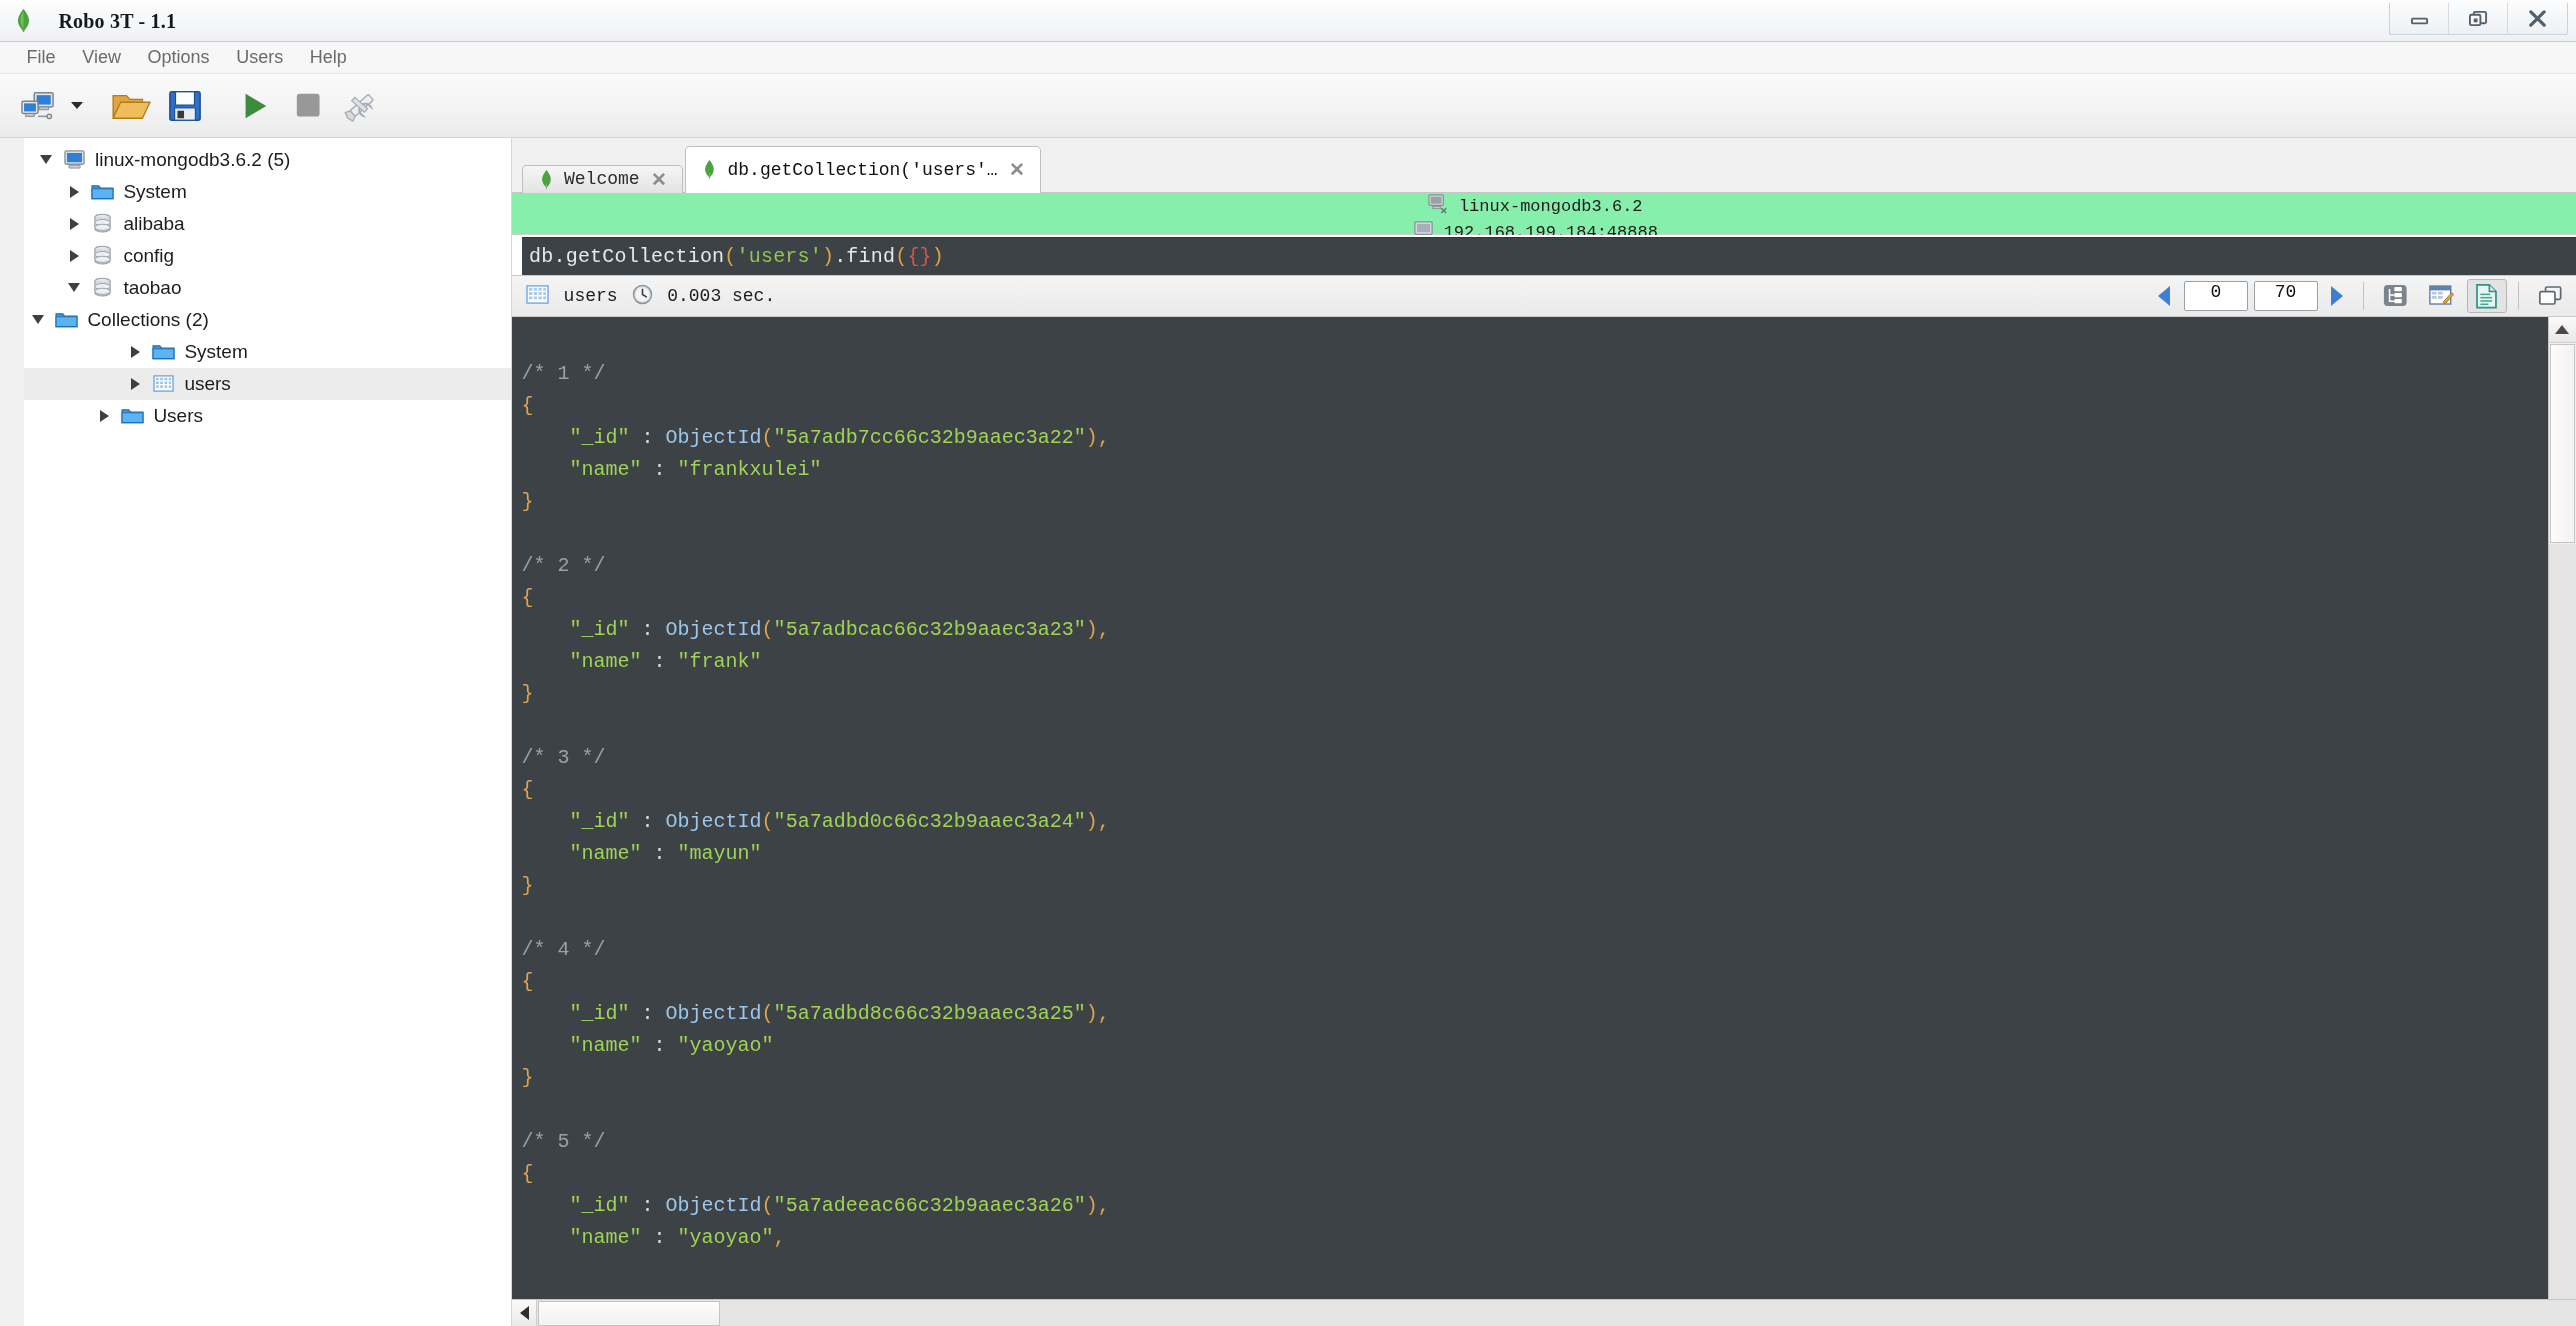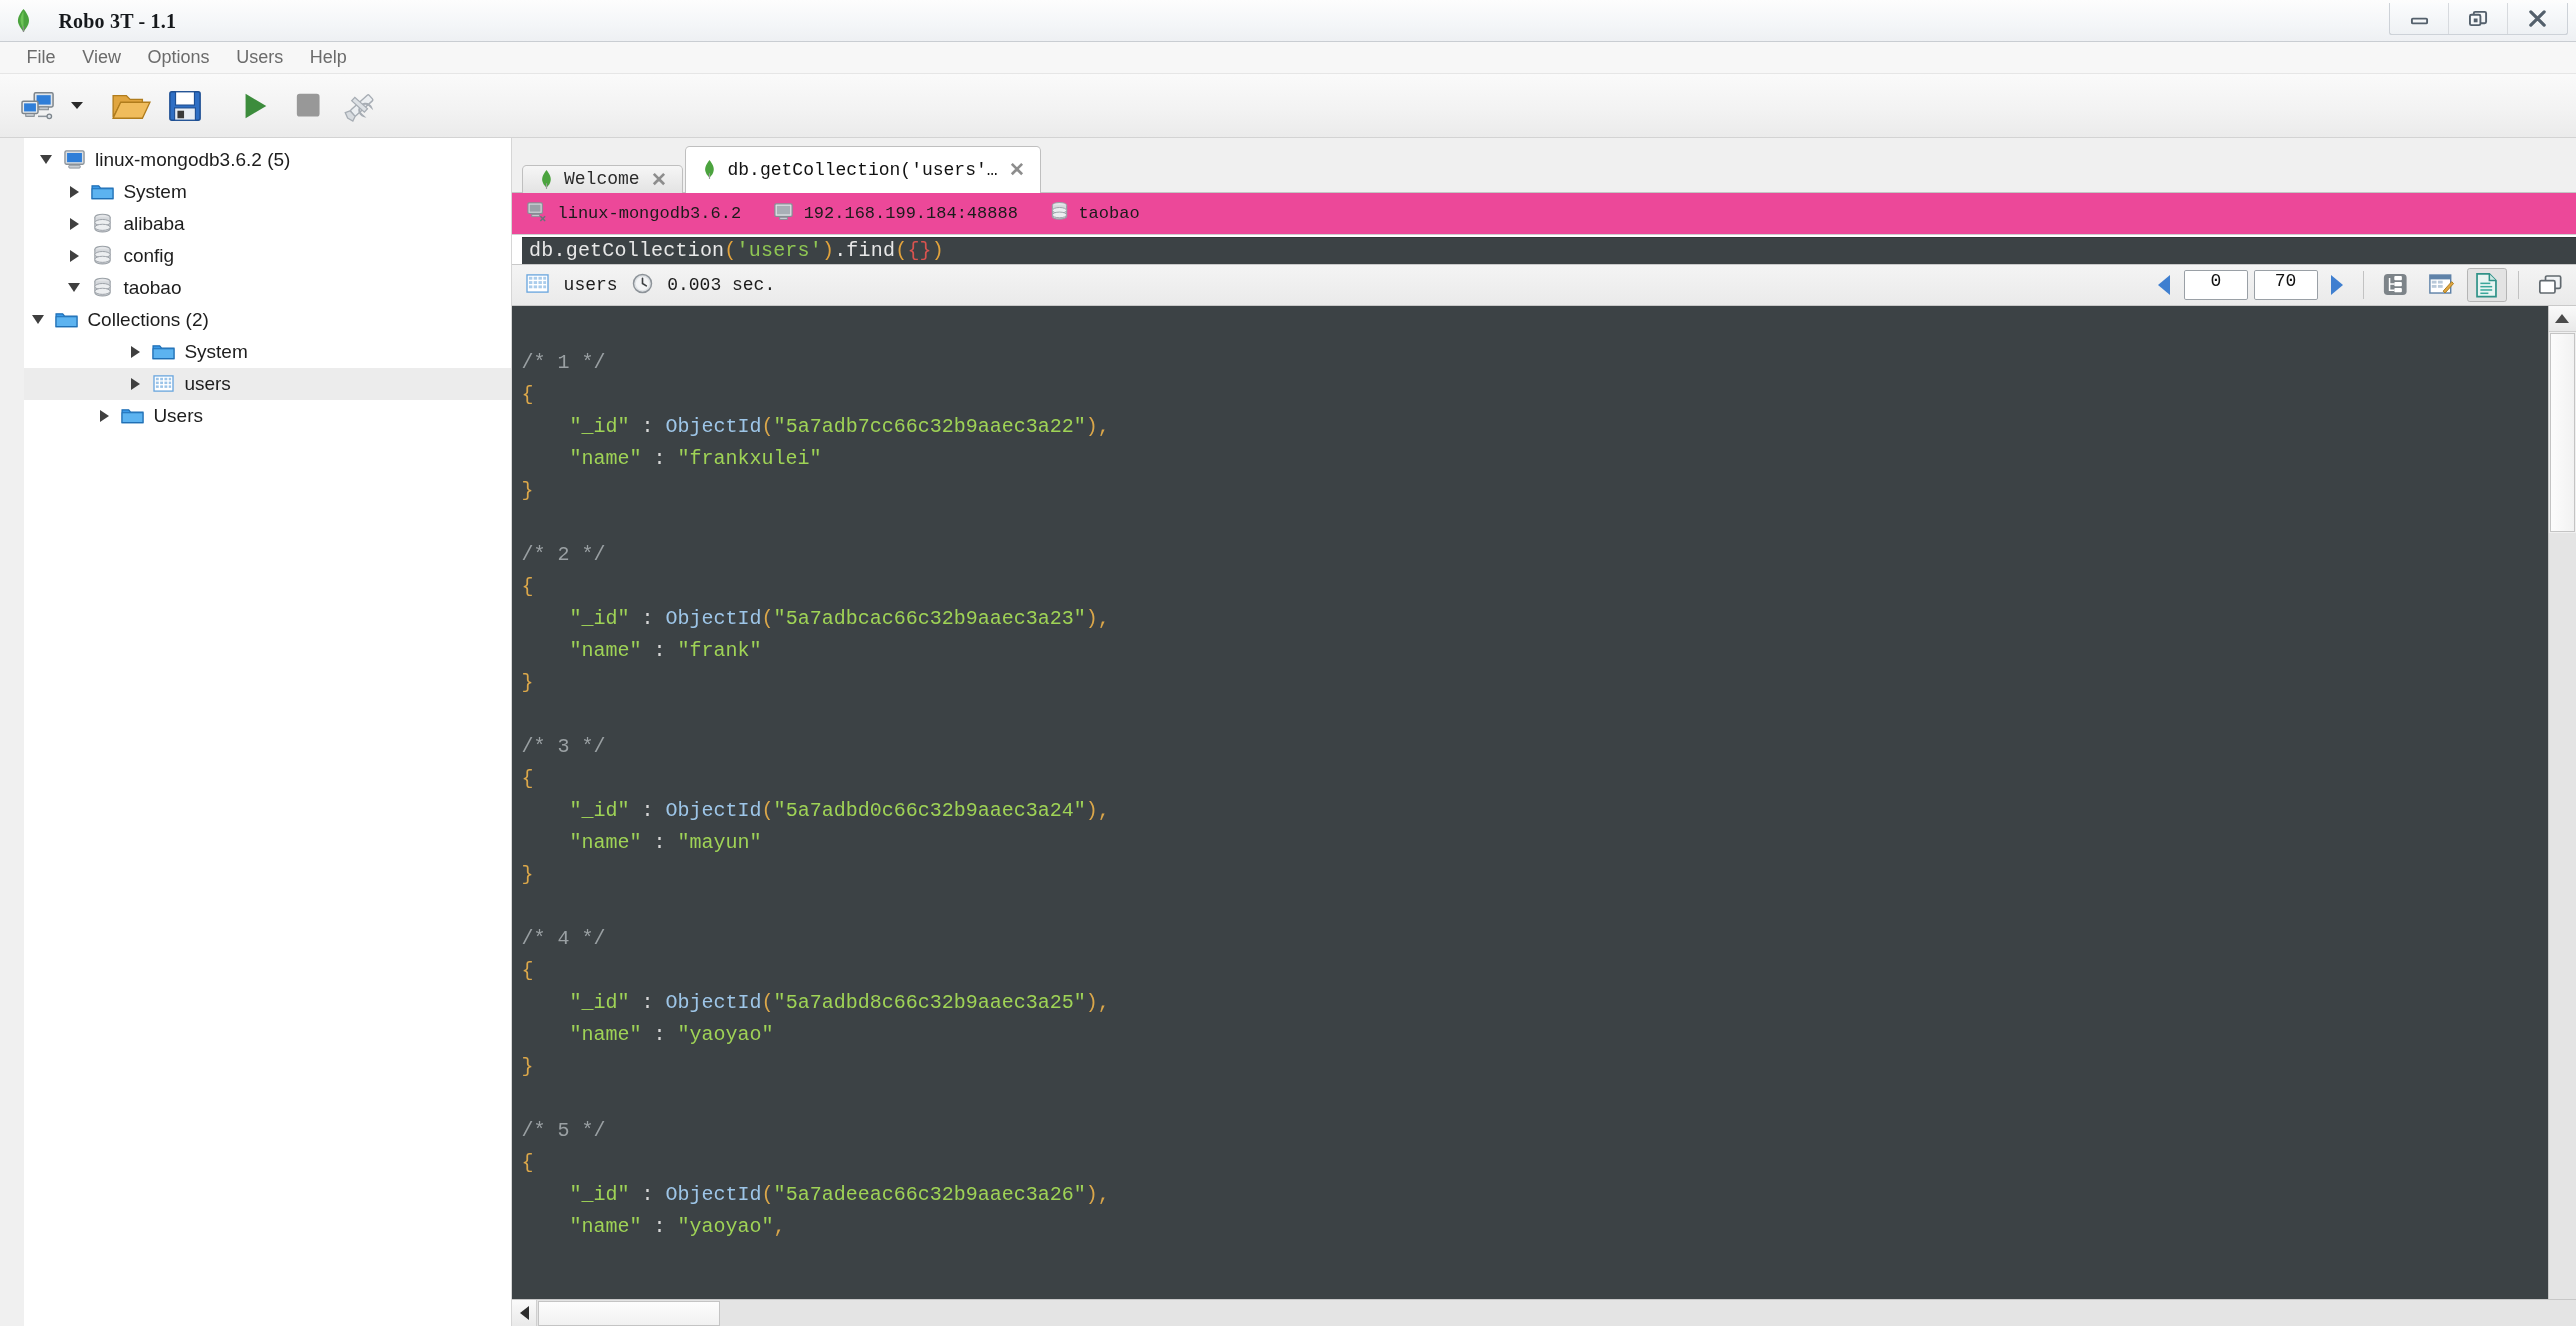--- a/index.html
+++ b/index.html
@@ -161,41 +161,42 @@
   }
   .tab-close {
     font-size: 19px; color: #8d8d8d; font-family: "Liberation Sans", sans-serif;
     font-weight: 700; line-height: 1; padding: 0 1.9px;
   }
   .leaf-ico { width: 17px; height: 21px; flex: none; }
 
   
   .infostrip {
     height: 42px;
-    background: #ec4899;
+    background: #86efac;
     display: flex; align-items: center;
     padding-left: 15px; gap: 0px;
     border-bottom: 0.9px solid #d0d0d0;
+    flex-direction: column;
   }
   .infoitem {
     display: flex; align-items: center; gap: 9.5px;
     font-size: 17px; color: #1b1b1b;
     font-family: "Liberation Mono", monospace;
     margin-right: 32px;
   }
 
   
   .editorwrap {
     background: #ffffff;
     padding: 1.9px 0 0 9.5px;
   }
   .editor {
     background: #3c4245;
     border-top: 1.9px solid #2f3437;
-    height: 27px;
+    height: 38px;
     display: flex; align-items: center;
     padding-left: 7.6px;
     font-family: "Liberation Mono", monospace;
     font-size: 20px;
     letter-spacing: 0.2px;
     white-space: nowrap;
     overflow: hidden;
   }
   .c-white { color: #e8e8e8; }
   .c-green { color: #8fc653; }

